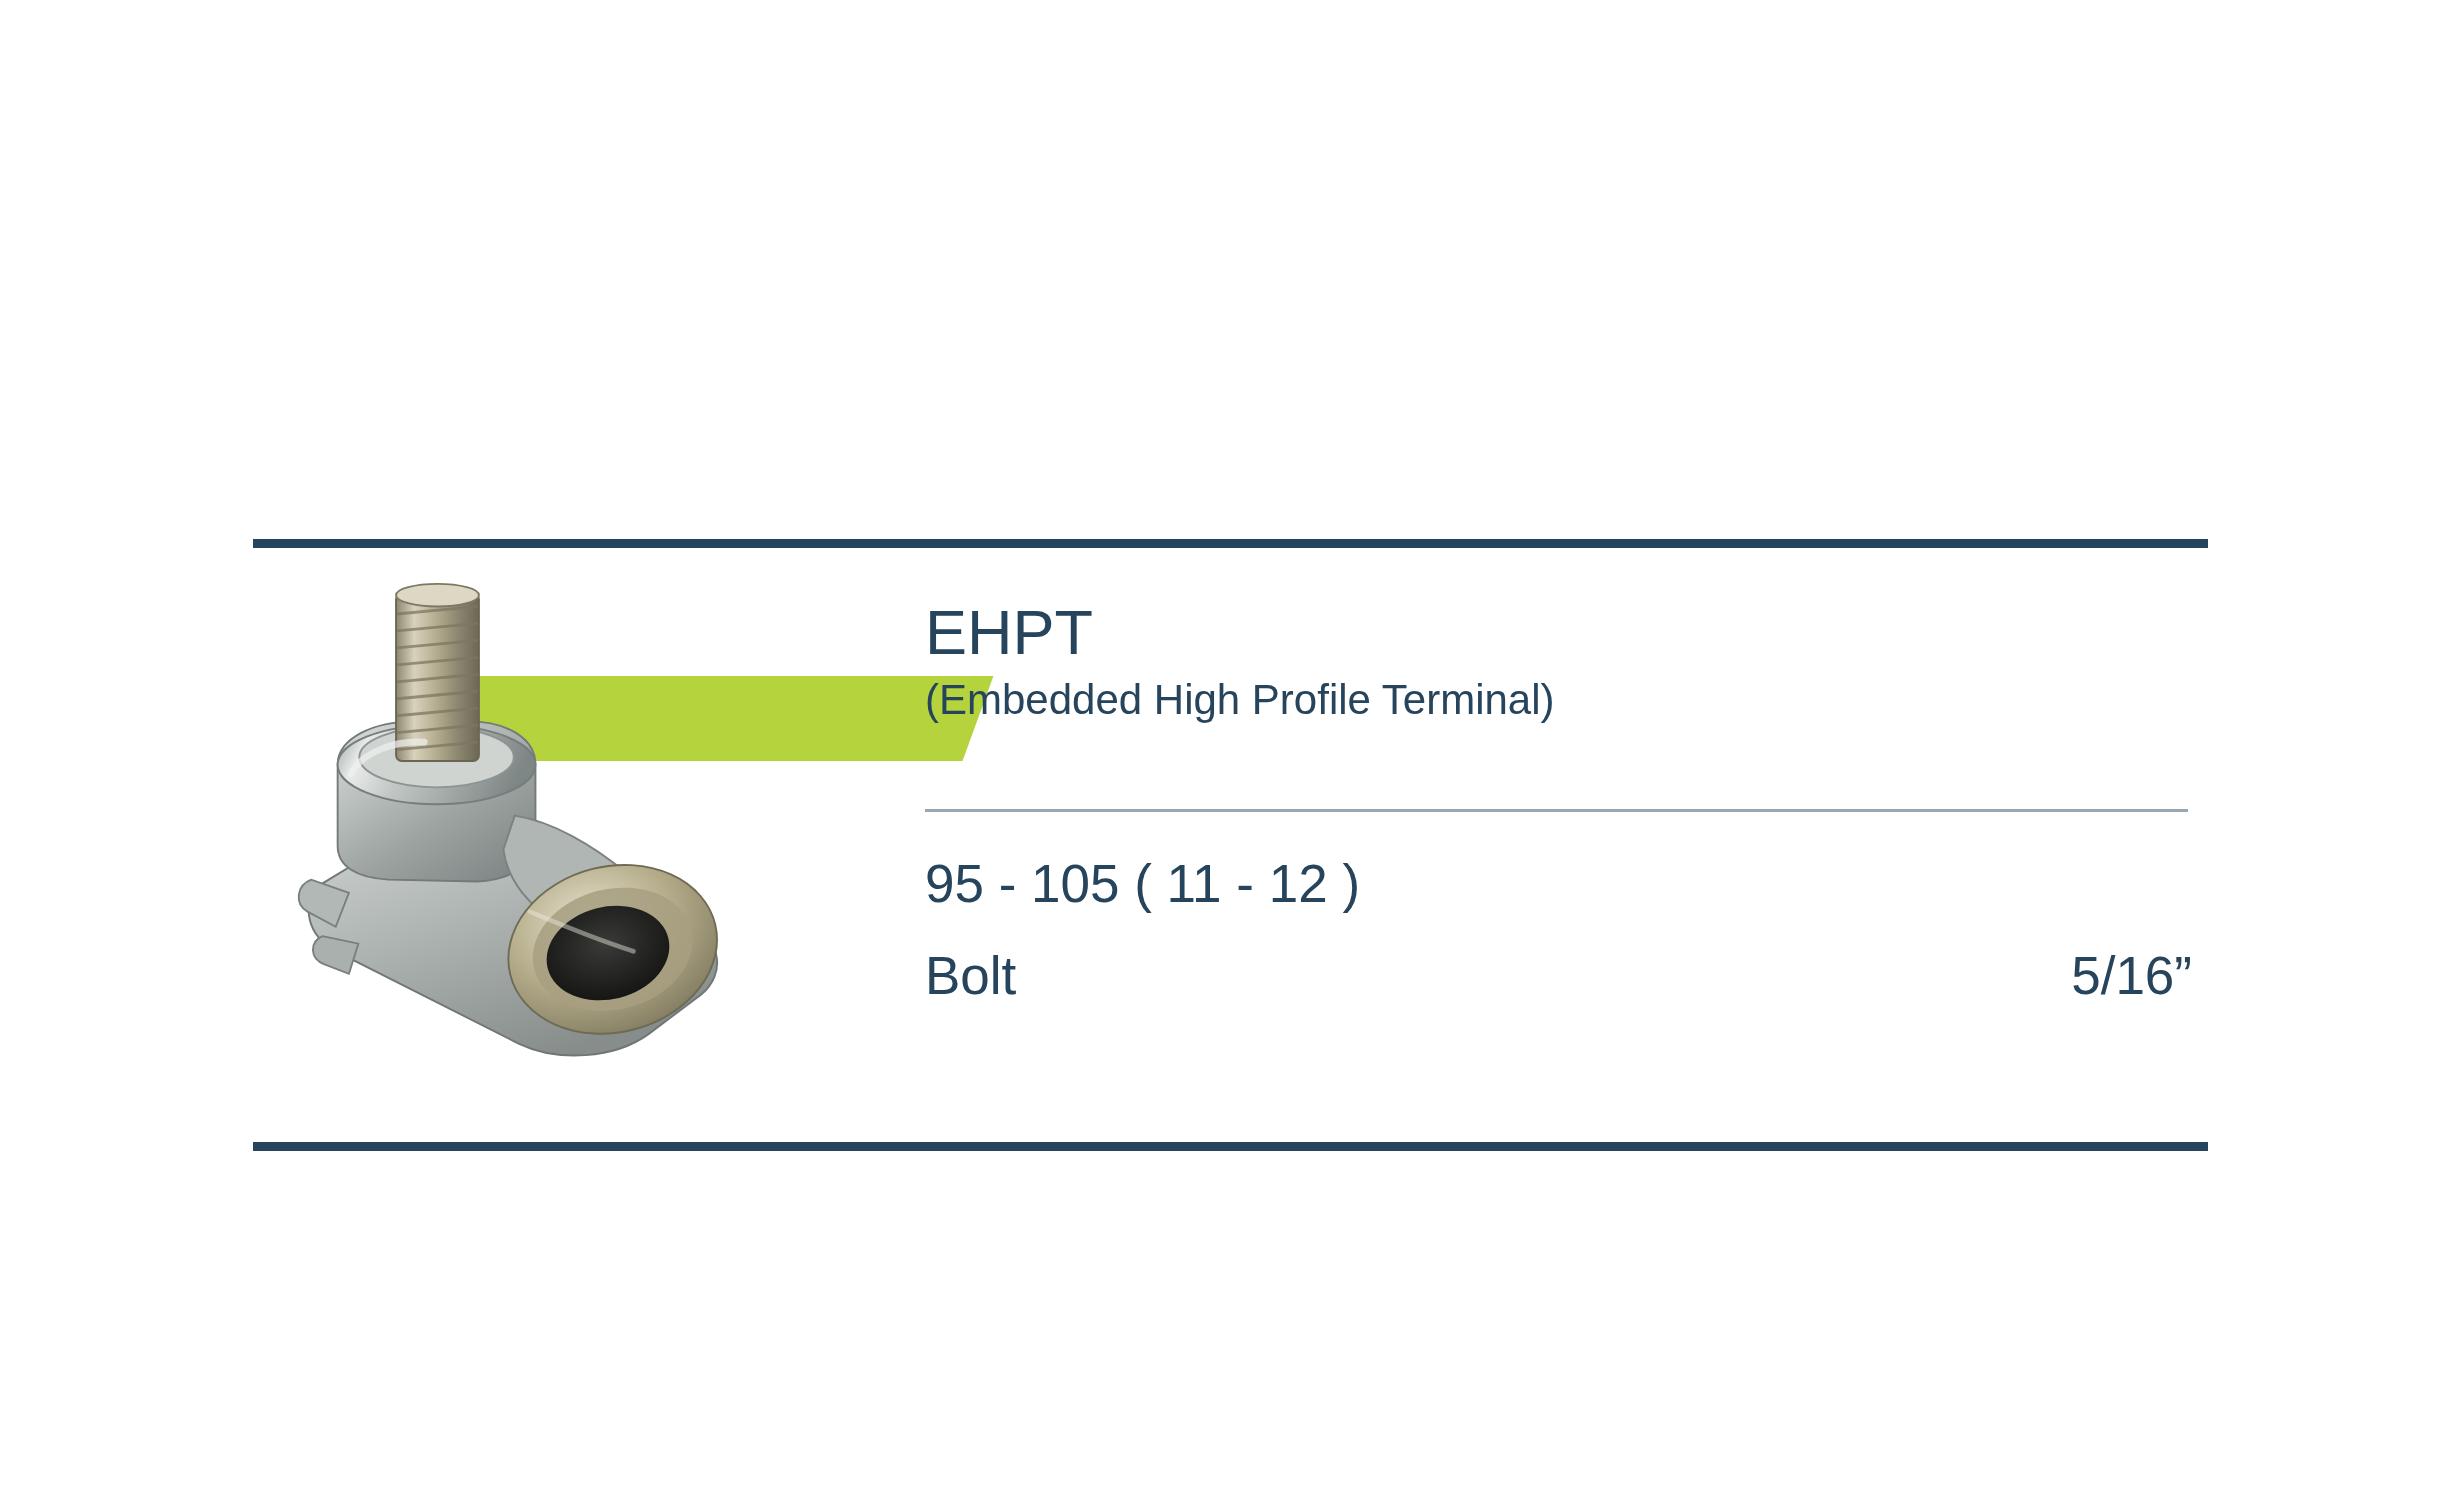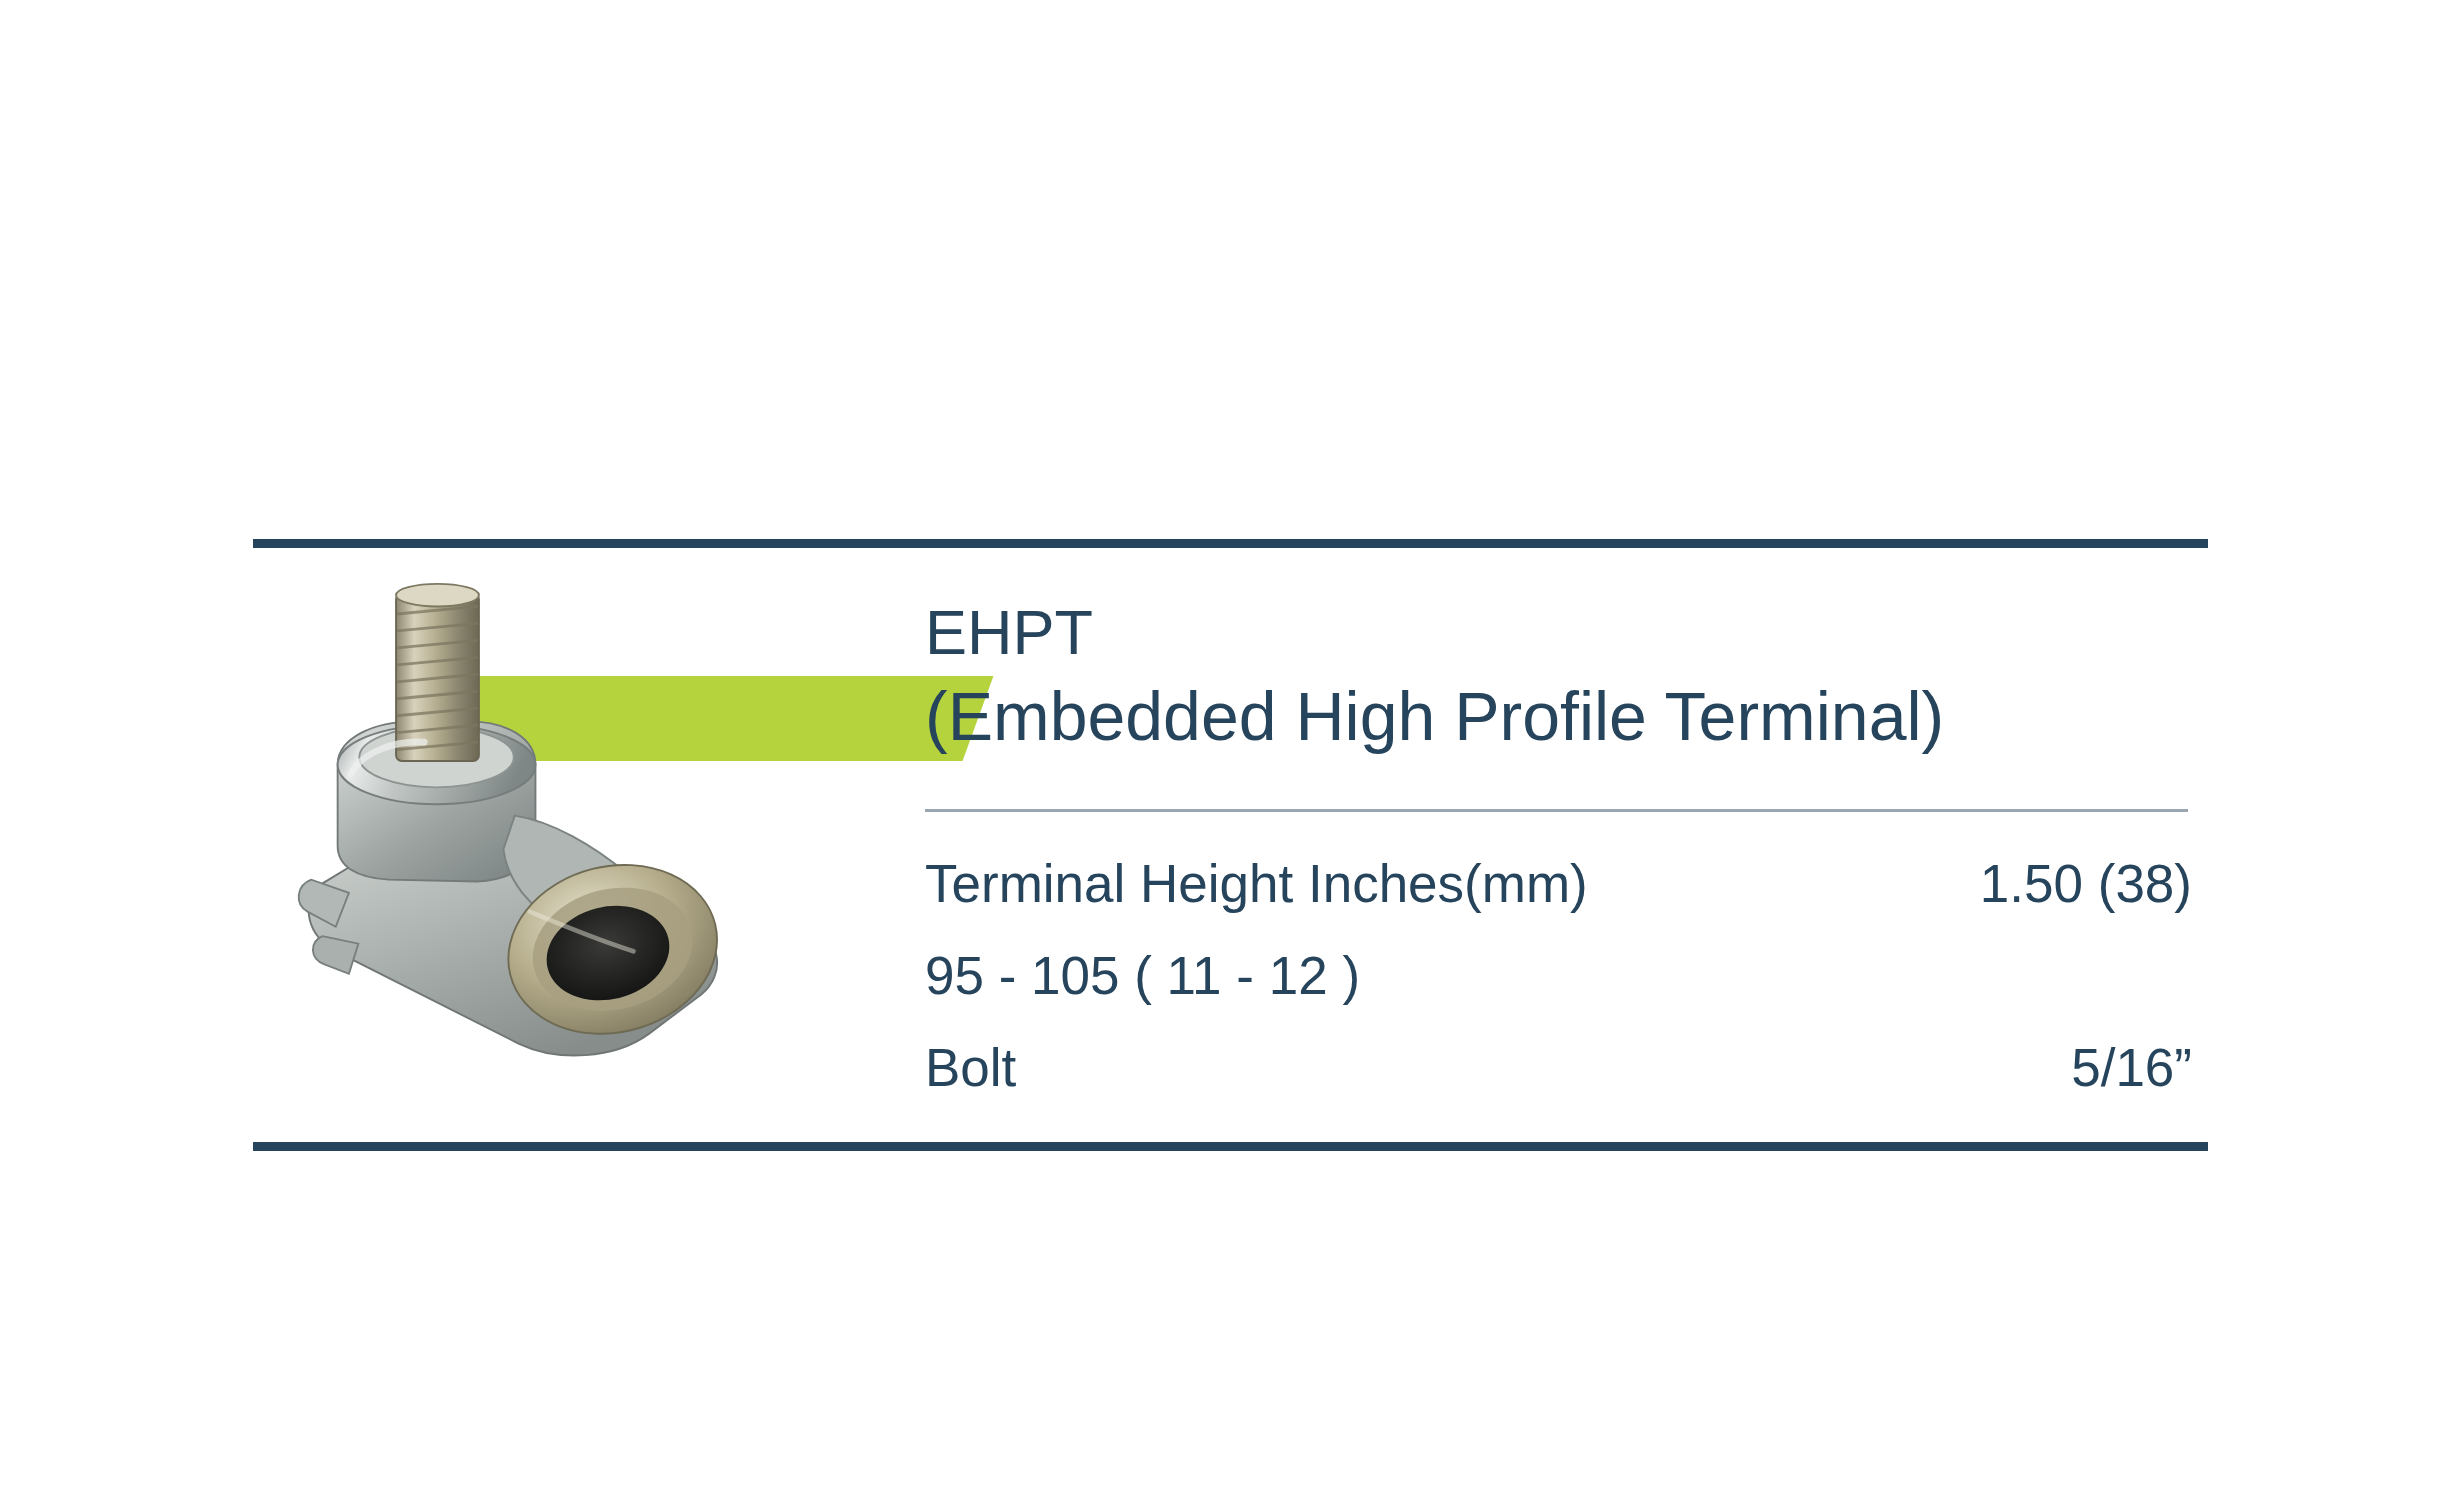--- a/index.html
+++ b/index.html
@@ -98,21 +98,21 @@
   }
 
   .spec-name {
     font-size: 63px;
     color: #26445c;
     line-height: 1.28;
     white-space: nowrap;
   }
 
   .spec-fullname {
-    font-size: 68px;
+    font-size: 42px;
     color: #26445c;
     line-height: 1.28;
     white-space: nowrap;
   }
 
   .spec-table {
     position: absolute;
     left: 925px;
     top: 853px;
     width: 1267px;
@@ -232,24 +232,20 @@
 
   <div class="spec-panel">
     <div class="spec-name">EHPT</div>
     <div class="spec-fullname">(Embedded High Profile Terminal)</div>
   </div>
 
   <div class="rule-thin"></div>
 
   <div class="spec-table">
     <div class="spec-row">
-      <div class="spec-label">Terminal Height Inches(mm)</div>
-      <div class="spec-value">1.50 (38)</div>
-    </div>
-    <div class="spec-row">
       <div class="spec-value">95 - 105 ( 11 - 12 )</div>
     </div>
     <div class="spec-row">
       <div class="spec-label">Bolt</div>
       <div class="spec-value">5/16”</div>
     </div>
   </div>
 
   <div class="rule-bottom"></div>
 

